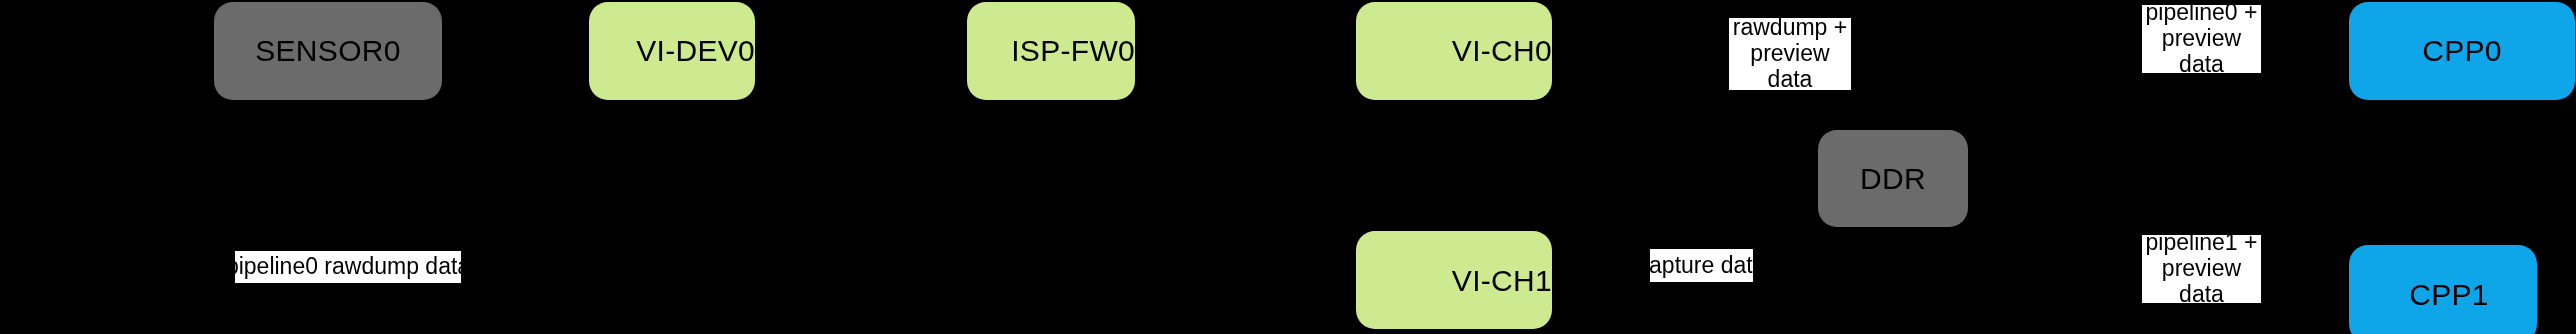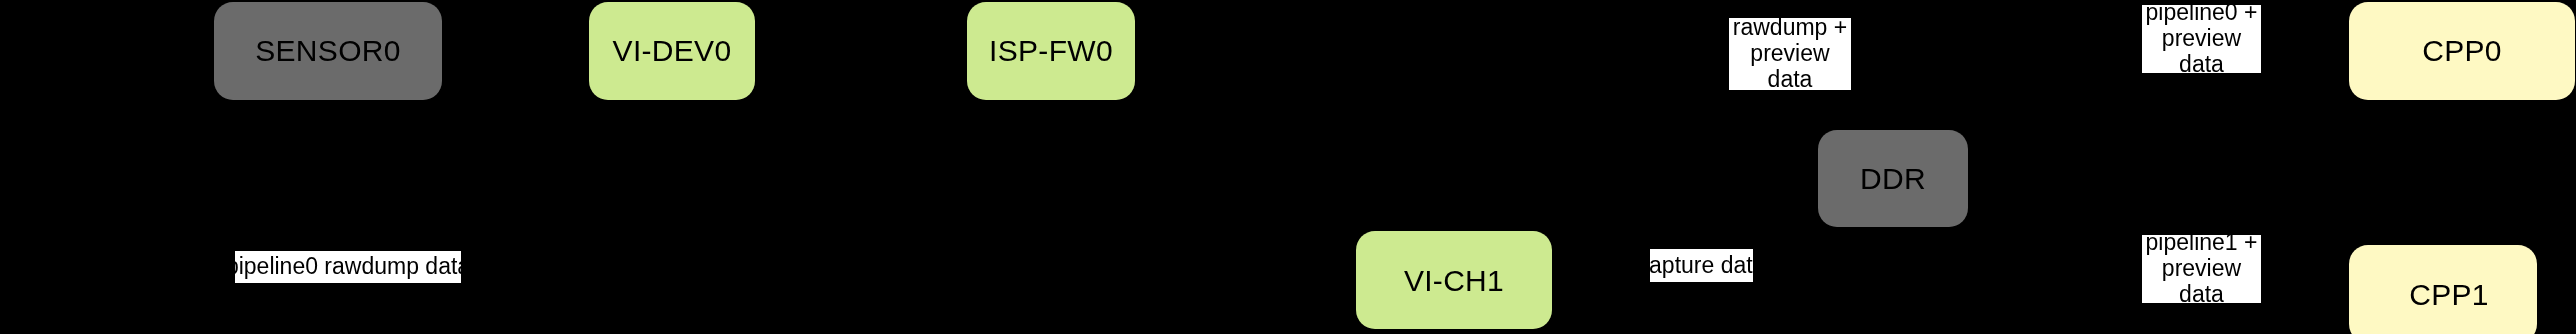--- a/index.html
+++ b/index.html
@@ -25,22 +25,22 @@
     box-sizing: border-box;
     color: #000000;
     font-size: 30px;
     font-weight: 400;
     letter-spacing: 0.3px;
     line-height: 1.1;
     text-align: center;
     white-space: nowrap;
   }
   .node-gray  { background: #6b6b6b; }
-  .node-green { background: #cdea90; }
-  .node-green-bright { background: #fef9c3; text-align: center; }
+  .node-green { background: #cdea90; justify-content: flex-end; }
+  .node-green-bright { background: #0ea5e9; text-align: center; }
 
   .edge-label {
     position: absolute;
     display: flex;
     align-items: center;
     justify-content: center;
     background: #ffffff;
     color: #000000;
     font-size: 23px;
     font-weight: 400;
@@ -61,20 +61,23 @@
   </div>
 
   <div class="node node-green" style="left:589px; top:1.9px; width:166px; height:98px;">
     <span>VI-DEV0</span>
   </div>
 
   <div class="node node-green" style="left:967px; top:1.9px; width:168px; height:98px;">
     <span>ISP-FW0</span>
   </div>
 
+  <div class="node node-green" style="left:1356px; top:1.9px; width:196px; height:98px;">
+    <span>VI-CH0</span>
+  </div>
 
   <div class="edge-label" style="left:1729px; top:18px; width:122px; height:72px;">
     <span>rawdump +
 preview data</span>
   </div>
 
   <div class="edge-label" style="left:2142px; top:5px; width:119px; height:68px;">
     <span>pipeline0 +
 preview data</span>
   </div>

